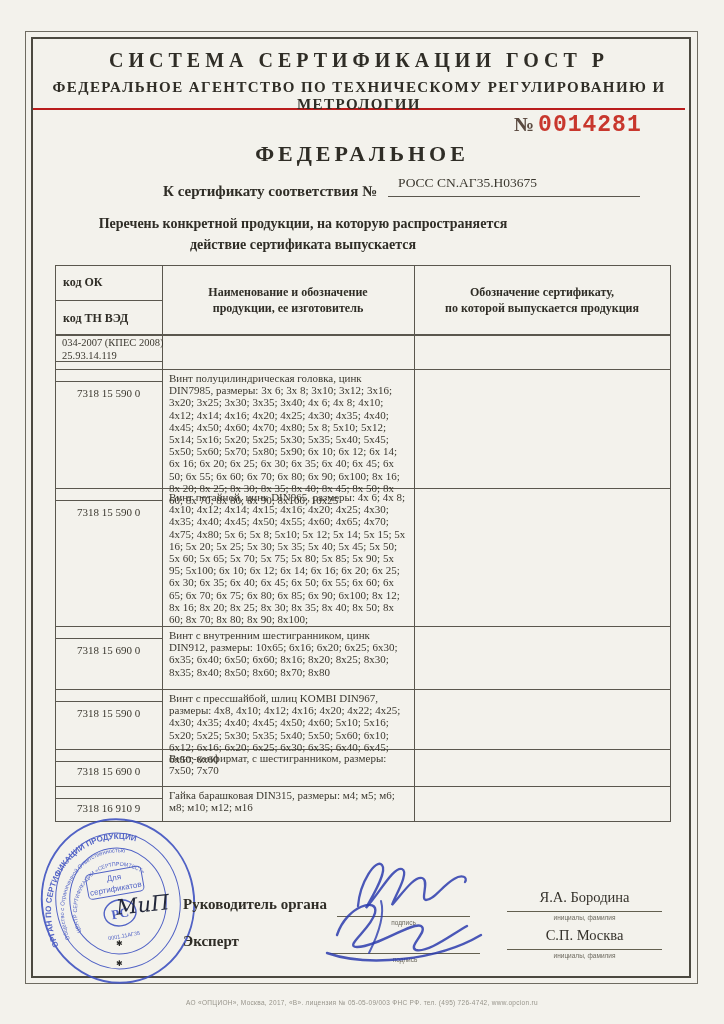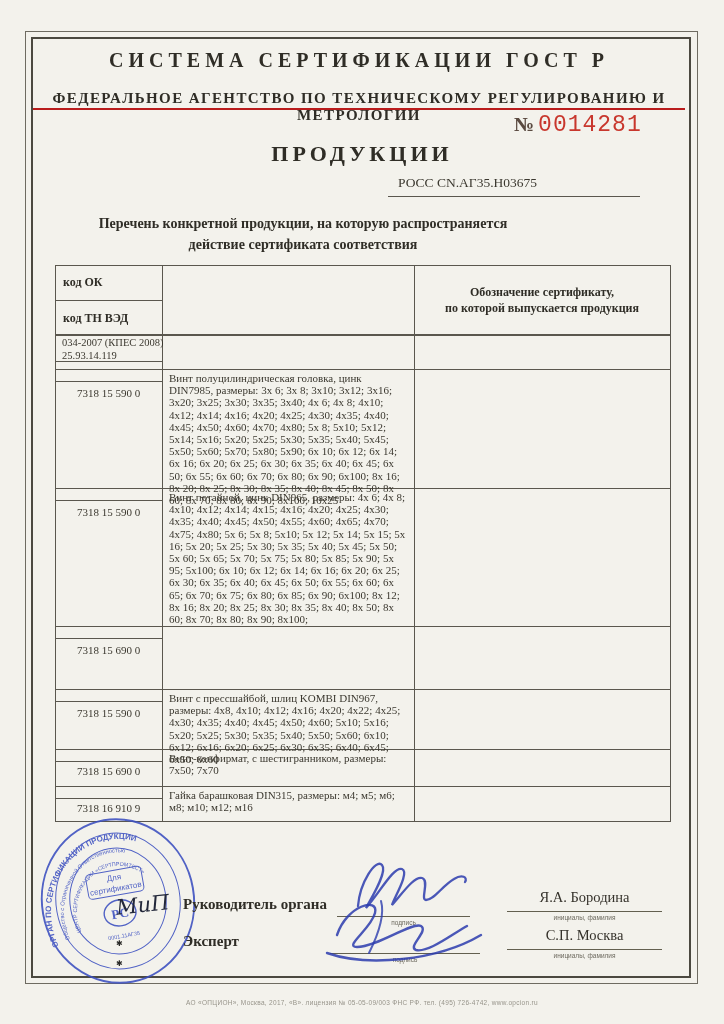--- a/index.html
+++ b/index.html
@@ -17,25 +17,25 @@
     position:relative; width:724px; height:1024px; margin:0 auto;
     background:var(--paper); overflow:hidden;
     font-family:"Liberation Serif", serif; color:var(--txt);
   }
   .abs{position:absolute;}
   .frame-outer{left:25px; top:31px; width:671px; height:951px; border:1px solid #6e6b61;}
   .frame-inner{left:31px; top:37px; width:656px; height:937px; border:2px solid #4b4940;}
 
   .masthead{left:33px; top:39px; width:652px; height:69px; border-bottom:2px solid #b91c1c; text-align:center;}
   .masthead .l1{margin-top:10px; font-size:20px; font-weight:bold; letter-spacing:5px; color:var(--head);}
-  .masthead .l2{margin-top:18px; font-size:15px; font-weight:bold; letter-spacing:1.4px; color:var(--head);}
+  .masthead .l2{margin-top:7px; font-size:15px; font-weight:bold; letter-spacing:1.4px; color:var(--head);}
 
   .form-no{left:514px; top:112px; white-space:nowrap;}
   .form-no .nsign{font-size:20px; font-weight:bold; color:#5a4a40;}
-  .form-no .digits{font-family:"Liberation Mono", monospace; font-size:23px; color:var(--red); letter-spacing:1px;}
+  .form-no .digits{font-family:"Liberation Mono", monospace; font-size:23px; color:var(--red); letter-spacing:1px;font-weight:bold;}
 
   .doc-title{left:0; top:141px; width:724px; text-align:center; font-size:22px; font-weight:bold; letter-spacing:4px; color:var(--head);}
 
   .cert-label{left:163px; top:183px; font-size:15px; font-weight:bold; color:var(--head);}
   .cert-value{left:398px; top:175px; font-size:13.5px; color:var(--txt);}
   .cert-line{left:388px; top:196px; width:252px; height:1px; background:var(--line);}
 
   .subtitle{left:0; top:213px; width:606px; text-align:center; font-size:14px; font-weight:bold; line-height:21px; color:var(--head);}
 
   .tbl{left:55px; top:265px; width:614px; height:555px; border:1.5px solid var(--line);}
@@ -71,46 +71,51 @@
   <div class="abs masthead">
     <div class="l1">СИСТЕМА СЕРТИФИКАЦИИ ГОСТ Р</div>
     <div class="l2">ФЕДЕРАЛЬНОЕ АГЕНТСТВО ПО ТЕХНИЧЕСКОМУ РЕГУЛИРОВАНИЮ И МЕТРОЛОГИИ</div>
   </div>
 
   <div class="abs form-no">
     <span class="nsign">№</span>
     <span class="digits">0014281</span>
   </div>
 
-  <div class="abs doc-title">ПРОДУКЦИИ</div>
-
+  <div class="abs doc-title">ФЕДЕРАЛЬНОЕ</div>
+
+  <div class="abs cert-label">К сертификату соответствия №</div>
   <div class="abs cert-value">РОСС CN.АГ35.H03675</div>
   <div class="abs cert-line"></div>
 
   <div class="abs subtitle">
     <div>Перечень конкретной продукции,  на которую распространяется</div>
-    <div>действие сертификата соответствия</div>
+    <div>действие сертификата выпускается</div>
   </div>
 
   <div class="abs tbl">
 
     <div class="vl" style="left:106px"></div>
     <div class="vl" style="left:358px"></div>
 
     <div class="hl" style="top:68px; height:1.5px"></div>
     <div class="hl" style="top:103px"></div>
     <div class="hl" style="top:222px"></div>
     <div class="hl" style="top:360px"></div>
     <div class="hl" style="top:423px"></div>
     <div class="hl" style="top:483px"></div>
     <div class="hl" style="top:520px"></div>
 
     <div class="th-small" style="left:7px; top:9px">код ОК</div>
     <div class="seg" style="left:0; top:34px; width:106px"></div>
     <div class="th-small" style="left:7px; top:45px">код ТН ВЭД</div>
+    <div class="th-center" style="left:106px; top:0; width:252px; height:68px">
+      <div>Наименование и обозначение</div>
+      <div>продукции, ее изготовитель</div>
+    </div>
     <div class="th-center" style="left:358px; top:0; width:256px; height:68px">
       <div>Обозначение сертификату,</div>
       <div>по которой выпускается продукция</div>
     </div>
 
     <div class="okcell">
       <div>034-2007 (КПЕС 2008)</div>
       <div>25.93.14.119</div>
     </div>
     <div class="seg" style="left:0; top:95px; width:106px"></div>
@@ -123,20 +128,21 @@
     <div class="code" style="top:378px">7318 15 690 0</div>
     <div class="seg" style="left:0; top:435px; width:106px"></div>
     <div class="code" style="top:441px">7318 15 590 0</div>
     <div class="seg" style="left:0; top:495px; width:106px"></div>
     <div class="code" style="top:499px">7318 15 690 0</div>
     <div class="seg" style="left:0; top:532px; width:106px"></div>
     <div class="code" style="top:536px">7318 16 910 9</div>
 
     <div class="desc" style="top:103px; height:119px">Винт полуцилиндрическая головка, цинк DIN7985, размеры: 3х 6; 3х 8; 3х10; 3х12; 3х16; 3х20; 3х25; 3х30; 3х35; 3х40; 4х 6; 4х 8; 4х10; 4х12; 4х14; 4х16; 4х20; 4х25; 4х30; 4х35; 4х40; 4х45; 4х50; 4х60; 4х70; 4х80; 5х 8; 5х10; 5х12; 5х14; 5х16; 5х20; 5х25; 5х30; 5х35; 5х40; 5х45; 5х50; 5х60; 5х70; 5х80; 5х90; 6х 10; 6х 12; 6х 14; 6х 16; 6х 20; 6х 25; 6х 30; 6х 35; 6х 40; 6х 45; 6х 50; 6х 55; 6х 60; 6х 70; 6х 80; 6х 90; 6х100; 8х 16; 8х 20; 8х 25; 8х 30; 8х 35; 8х 40; 8х 45; 8х 50; 8х 60; 8х 70; 8х 80; 8х 90; 8х100; 10х25</div>
     <div class="desc" style="top:222px; height:138px">Винт потайной, цинк DIN965, размеры: 4х 6; 4х 8; 4х10; 4х12; 4х14; 4х15; 4х16; 4х20; 4х25; 4х30; 4х35; 4х40; 4х45; 4х50; 4х55; 4х60; 4х65; 4х70; 4х75; 4х80; 5х 6; 5х 8; 5х10; 5х 12; 5х 14; 5х 15; 5х 16; 5х 20; 5х 25; 5х 30; 5х 35; 5х 40; 5х 45; 5х 50; 5х 60; 5х 65; 5х 70; 5х 75; 5х 80; 5х 85; 5х 90; 5х 95; 5х100; 6х 10; 6х 12; 6х 14; 6х 16; 6х 20; 6х 25; 6х 30; 6х 35; 6х 40; 6х 45; 6х 50; 6х 55; 6х 60; 6х 65; 6х 70; 6х 75; 6х 80; 6х 85; 6х 90; 6х100; 8х 12; 8х 16; 8х 20; 8х 25; 8х 30; 8х 35; 8х 40; 8х 50; 8х 60; 8х 70; 8х 80; 8х 90; 8х100;</div>
+    <div class="desc" style="top:360px; height:63px">Винт с внутренним шестигранником, цинк DIN912, размеры: 10х65; 6х16; 6х20; 6х25; 6х30; 6х35; 6х40; 6х50; 6х60; 8х16; 8х20; 8х25; 8х30; 8х35; 8х40; 8х50; 8х60; 8х70; 8х80</div>
     <div class="desc" style="top:423px; height:60px">Винт с прессшайбой, шлиц KOMBI DIN967, размеры: 4х8, 4х10; 4х12; 4х16; 4х20; 4х22; 4х25; 4х30; 4х35; 4х40; 4х45; 4х50; 4х60; 5х10; 5х16; 5х20; 5х25; 5х30; 5х35; 5х40; 5х50; 5х60; 6х10; 6х12; 6х16; 6х20; 6х25; 6х30; 6х35; 6х40; 6х45; 6х50; 6х60</div>
     <div class="desc" style="top:483px; height:37px">Винт-конфирмат, с шестигранником, размеры: 7х50; 7х70</div>
     <div class="desc" style="top:520px; height:35px">Гайка барашковая DIN315, размеры: м4; м5; м6; м8; м10; м12; м16</div>
   </div>
 
   <div class="abs stamp-wrap">
     <svg width="164" height="174" viewBox="0 0 164 174">
       <g fill="none" stroke="#3b4fc0">
         <ellipse cx="82" cy="87" rx="76" ry="82" stroke-width="2"></ellipse>
         <ellipse cx="82" cy="87" rx="62" ry="68" stroke-width="1"></ellipse>

